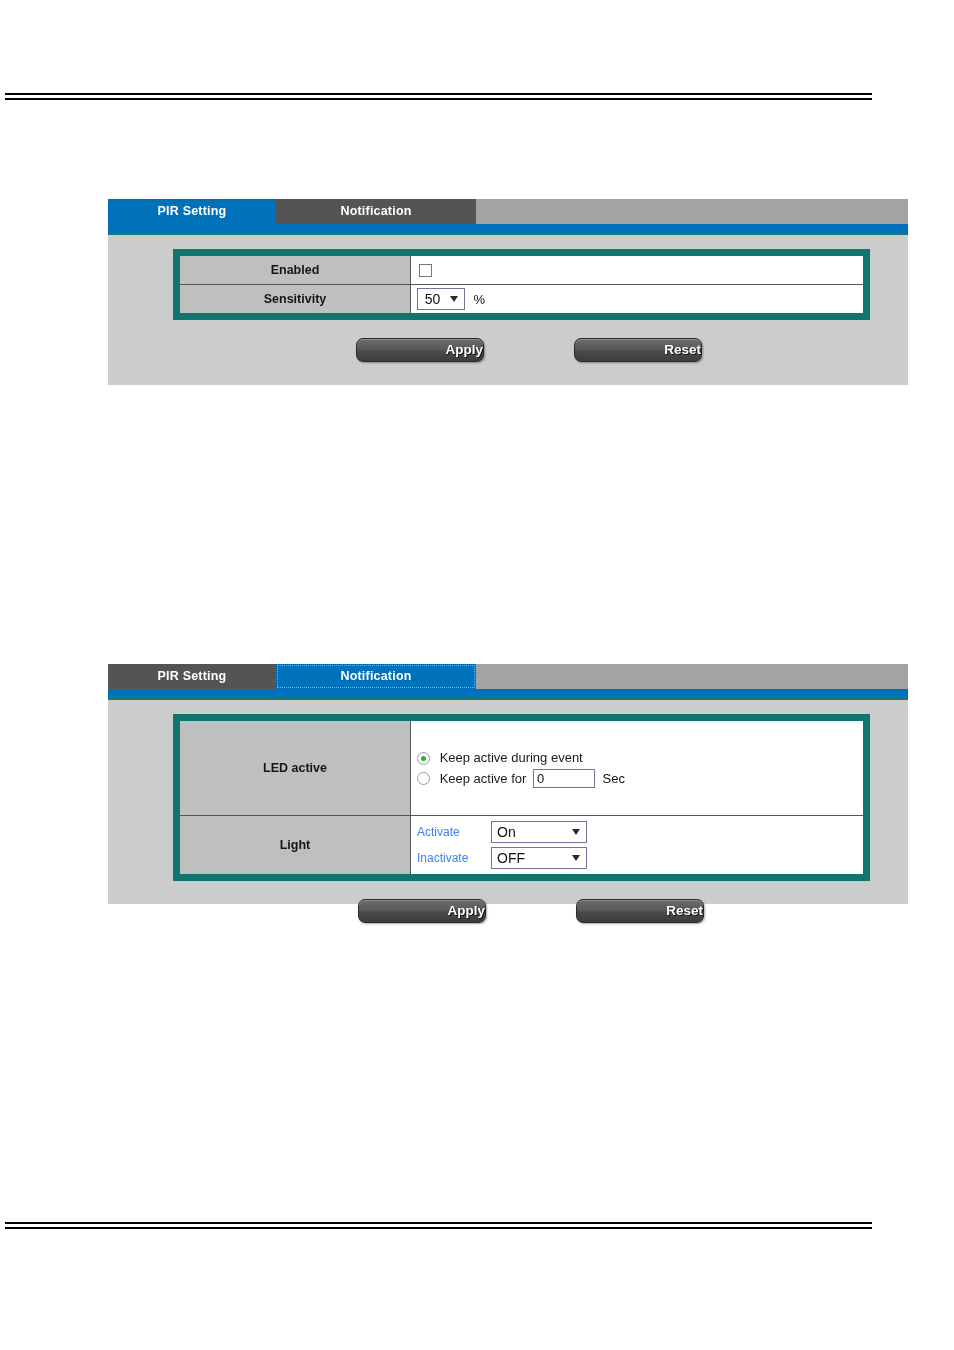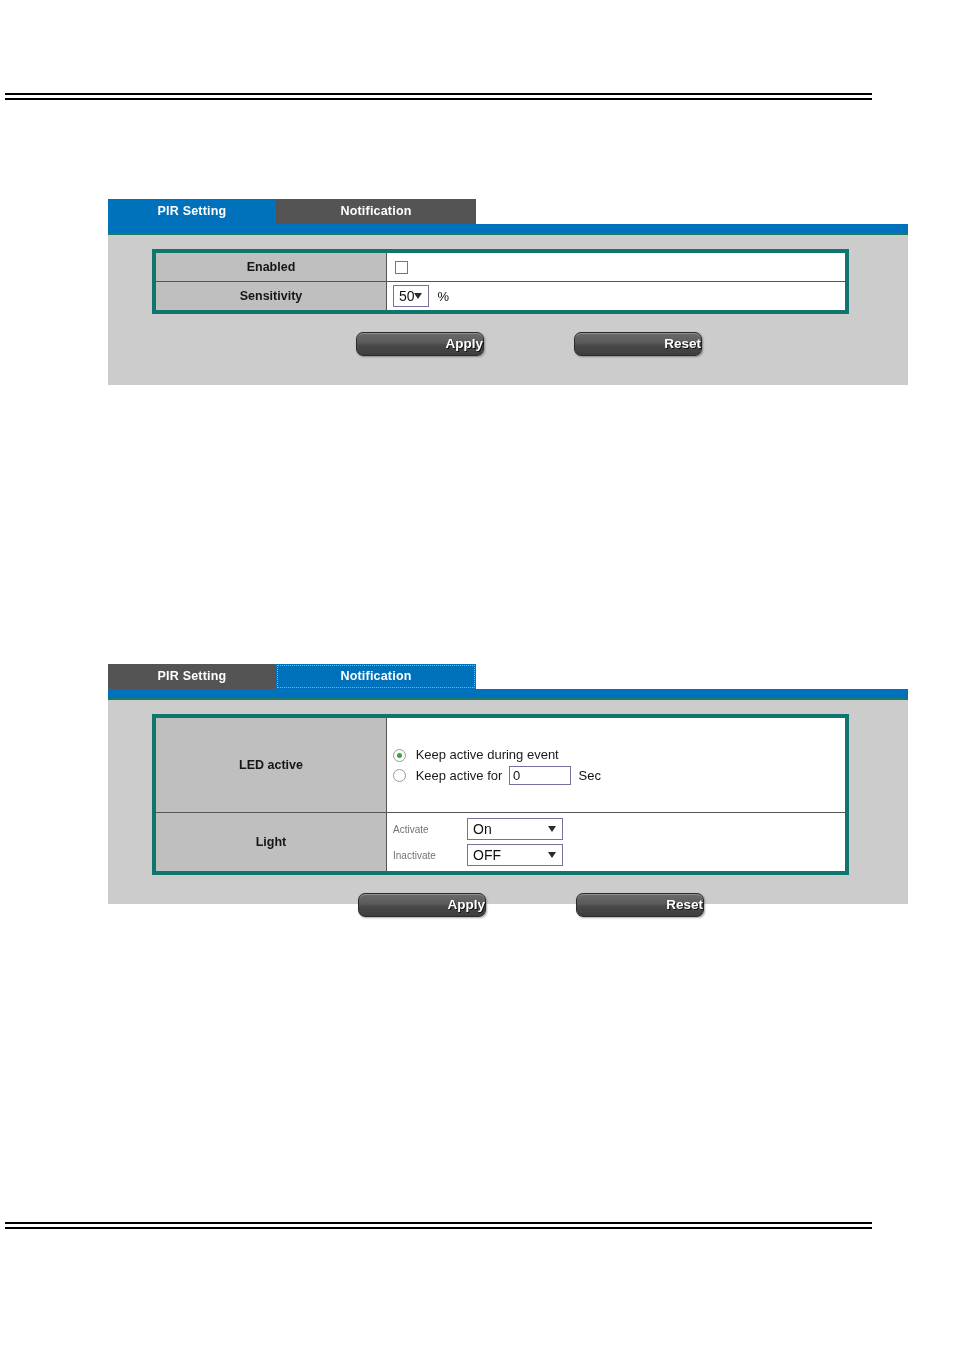--- a/index.html
+++ b/index.html
@@ -35,21 +35,21 @@
     width: 800px;
     background: #cccccc;
   }
   .panel.p1 { left: 108px; top: 199px; height: 186px; }
   .panel.p2 { left: 108px; top: 664px; height: 240px; }
 
   
   .tabstrip {
     position: relative;
     height: 25px;
-    background: #ffffff;
+    background: #a3a3a3;
   }
   .tab {
     position: absolute;
     top: 0;
     height: 25px;
     line-height: 25px;
     text-align: center;
     font-size: 12.5px;
     font-weight: bold;
     color: #ffffff;
@@ -71,24 +71,24 @@
     border-bottom: 2px solid #1f7a63;
     box-sizing: border-box;
   }
 
   
   .panel-body {
     padding: 14px 0 0 0;
   }
 
   .form-table {
-    margin-left: 44px;
+    margin-left: 65px;
     width: 697px;
     border-collapse: collapse;
-    border: 4px solid #0f766e;
+    border: 7px solid #0f766e;
   }
   .form-table td {
     border: 1px solid #555555;
     padding: 0;
     vertical-align: middle;
   }
   .lbl-cell {
     width: 230px;
     background: #bfbfbf;
     text-align: center;
@@ -138,21 +138,21 @@
     height: 6px;
   }
   .sel .arw:after {
     content: "";
     position: absolute;
     left: 0; top: 0;
     border-left: 4.5px solid transparent;
     border-right: 4.5px solid transparent;
     border-top: 6px solid #2a2a2a;
   }
-  .sel.w-sens { width: 36px; }
+  .sel.w-sens { width: 48px; text-align: center; }
   .sel.w-light { width: 96px; }
 
   .unit {
     font-size: 13px;
     color: #111111;
     vertical-align: middle;
     margin-left: 4px;
   }
 
   .radio {
@@ -198,22 +198,22 @@
     vertical-align: middle;
     margin-left: 3px;
   }
 
   .light-row {
     display: flex;
     align-items: center;
     height: 26px;
   }
   .light-row .cap {
-    font-size: 10px;
-    color: #737373;
+    font-size: 12px;
+    color: #3b82f6;
     width: 74px;
     flex: none;
   }
 
   
   .btn-row {
     position: relative;
     height: 44px;
     margin-top: 12px;
   }

